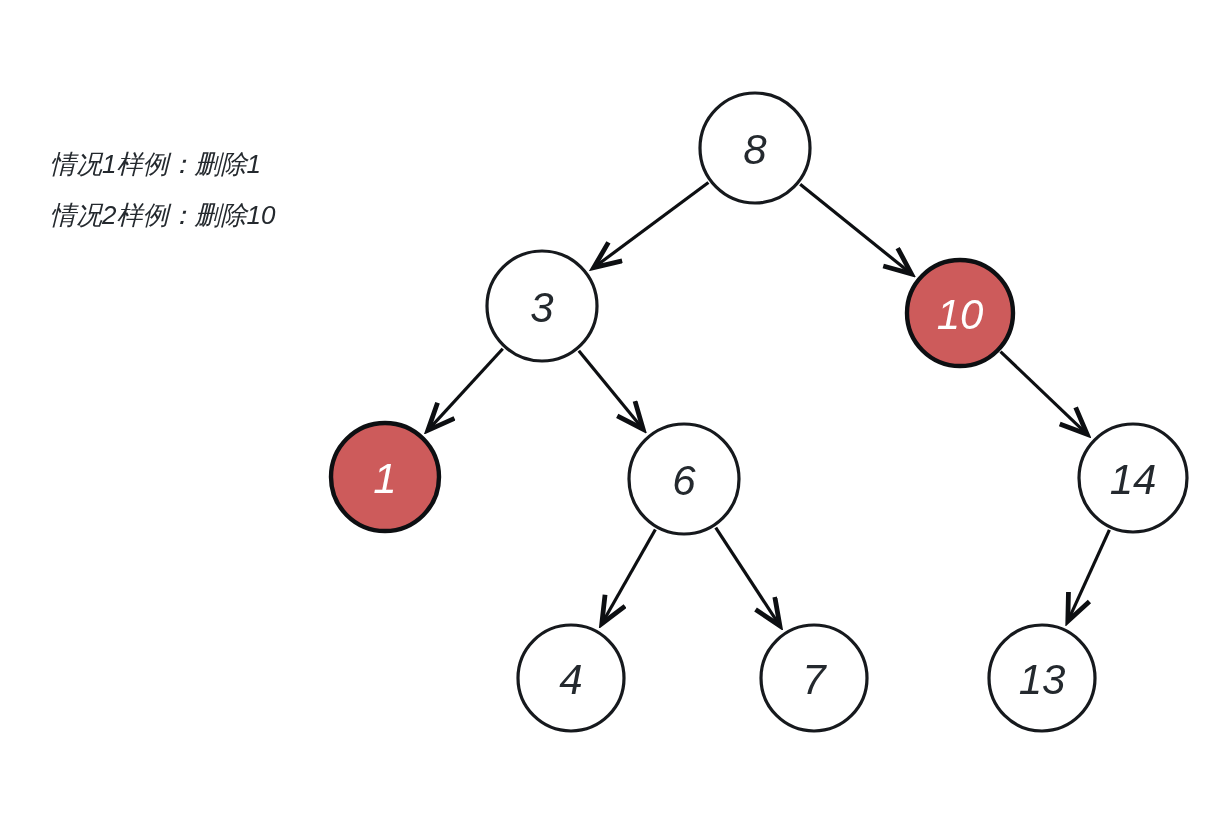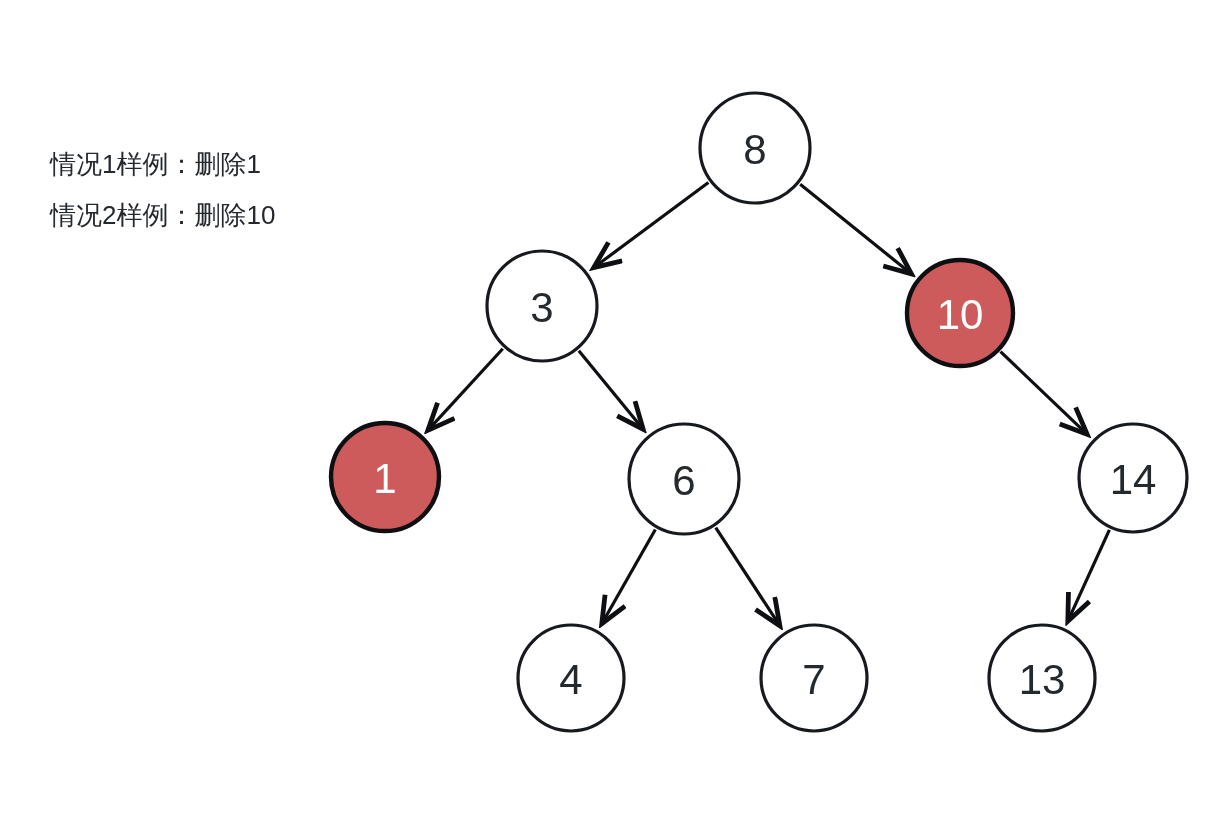--- a/index.html
+++ b/index.html
@@ -14,20 +14,21 @@
     position: relative;
     overflow: hidden;
     font-family: "Liberation Sans", "DejaVu Sans", sans-serif;
   }
   #diagram-root {
     position: absolute;
     left: 0;
     top: 0;
     width: 1221px;
     height: 818px;
+    font-style: italic;
   }
   svg#tree-svg {
     position: absolute;
     left: 0;
     top: 0;
     width: 1221px;
     height: 818px;
     display: block;
   }
   .caption-text {

